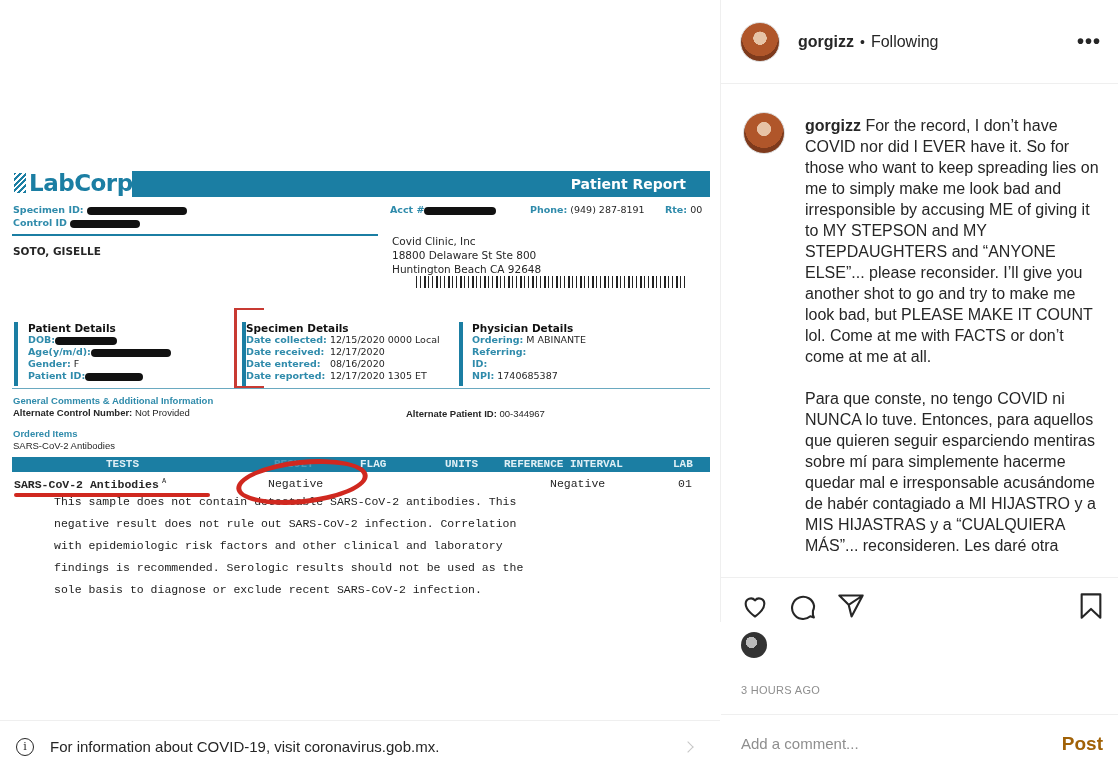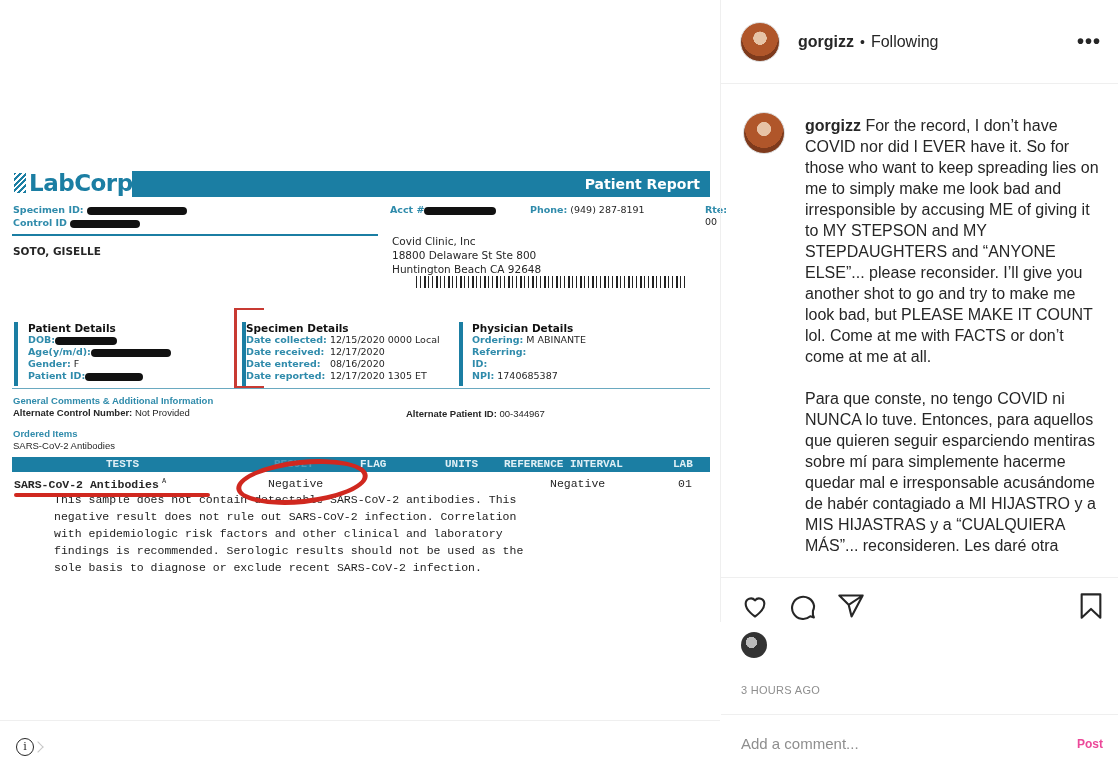--- a/index.html
+++ b/index.html
@@ -6,37 +6,37 @@
   html, body { width: 1118px; height: 772px; overflow: hidden; background: #fff; }
   body { font-family: "Liberation Sans", sans-serif; color: #262626; position: relative; }
 
   
   .media { position: absolute; left: 0; top: 0; width: 720px; height: 720px; background: #fff; }
   .doc { position: absolute; left: 12px; top: 168px; width: 698px; height: 400px; font-family: "DejaVu Sans", sans-serif; }
   .lc-logo { position: absolute; left: 2px; top: 2px; font-weight: bold; font-size: 23px; color: #1b7ea3; letter-spacing: -0.5px; display: flex; align-items: center; }
   .lc-logo .helix { display: inline-block; width: 12px; height: 20px; margin-right: 3px;
     background: repeating-linear-gradient(135deg, #1b7ea3 0 2px, #fff 2px 4px); }
   .pr-bar { position: absolute; left: 120px; top: 3px; width: 578px; height: 26px; background: #1b7ea3; color: #fff;
-    font-weight: bold; font-size: 14px; text-align: right; padding-right: 10px; line-height: 26px; }
+    font-weight: bold; font-size: 14px; text-align: right; padding-right: 24px; line-height: 26px; }
   .lbl { color: #2f8bab; font-weight: bold; }
   .small { font-size: 9.5px; line-height: 12px; }
   .redact { display: inline-block; background: #111; border-radius: 6px; height: 8px; vertical-align: middle; }
   .abs { position: absolute; }
   .hline { position: absolute; height: 2px; background: #1b7ea3; }
   .thinline { position: absolute; height: 1px; background: #6aa9c0; }
   .vbar { position: absolute; width: 4px; background: #1b7ea3; }
   .patient-name { font-weight: bold; font-size: 10.5px; }
   .barcode { position: absolute; left: 404px; top: 108px; width: 270px; height: 12px;
     background: repeating-linear-gradient(90deg, #222 0 1.5px, transparent 1.5px 4px, #222 4px 5px, transparent 5px 8px, #222 8px 10px, transparent 10px 12px); }
   .sec-title { font-weight: bold; font-size: 10.5px; color: #111; }
   .tbl-head { position: absolute; left: 0; top: 289px; width: 698px; height: 15px; background: #1b7ea3; color: #dfeff5;
     font-family: "Liberation Mono", monospace; font-weight: bold; font-size: 11px; line-height: 15px; }
   .tbl-head span { position: absolute; top: 0; }
   .result-row { position: absolute; left: 2px; top: 309px; font-family: "Liberation Mono", monospace; font-size: 11.5px; width: 696px; }
-  .note { position: absolute; left: 42px; top: 323px; font-family: "Liberation Mono", monospace; font-size: 11.5px; line-height: 17px; white-space: pre; color: #222; }
+  .note { position: absolute; left: 42px; top: 323px; font-family: "Liberation Mono", monospace; font-size: 11.5px; line-height: 22px; white-space: pre; color: #222; }
   .red-circle { position: absolute; left: 224px; top: 292px; width: 132px; height: 44px; border: 5px solid #d0281f; border-radius: 50%; transform: rotate(-6deg); }
   .red-underline { position: absolute; left: 2px; top: 325px; width: 196px; height: 4px; background: #d0281f; border-radius: 2px; }
   .red-bracket { position: absolute; left: 222px; top: 140px; width: 30px; height: 80px; border-left: 3px solid #c83a32; border-top: 2px solid #c83a32; border-bottom: 2px solid #c83a32; }
 
   .covid-bar { position: absolute; left: 0; top: 720px; width: 720px; height: 52px; border-top: 1px solid #efefef; display: flex; align-items: center; }
   .covid-bar .info-icon { width: 18px; height: 18px; border: 1.5px solid #262626; border-radius: 50%; margin-left: 16px; font-size: 11px; text-align: center; line-height: 15px; font-family: "DejaVu Serif", serif; }
   .covid-bar .txt { margin-left: 16px; font-size: 15px; color: #262626; flex: 1; }
   .covid-bar .chev { width: 8px; height: 8px; border-right: 1.5px solid #c7c7c7; border-top: 1.5px solid #c7c7c7; transform: rotate(45deg); margin-right: 28px; }
 
   
@@ -58,39 +58,39 @@
   .icon-btn { position: absolute; top: 14px; width: 28px; height: 28px; }
   .liked { position: absolute; left: 20px; top: 54px; display: flex; }
   .liked .mini { width: 26px; height: 26px; border-radius: 50%; background: radial-gradient(circle at 40% 40%, #bbb 0 25%, #333 26% 100%); margin-right: 8px; margin-top: 0px; }
   .liked .text { font-size: 16px; line-height: 21px; }
   .liked b { font-weight: bold; }
   .time { position: absolute; left: 20px; top: 106px; font-size: 11px; color: #8e8e8e; letter-spacing: 0.3px; }
 
   .comment-box { position: absolute; left: 0; top: 714px; width: 398px; height: 58px; border-top: 1px solid #efefef; display: flex; align-items: center; gap: 28px; }
   .comment-box input { border: none; outline: none; font-size: 15px; margin-left: 20px; flex: 1; font-family: "Liberation Sans", sans-serif; color: #262626; background: transparent; }
   .comment-box input::placeholder { color: #8e8e8e; }
-  .comment-box .post { margin-right: 16px; color: #ec4899; font-size: 12px; font-weight: bold; }
+  .comment-box .post { margin-right: 16px; color: #a16207; font-size: 19px; font-weight: bold; }
 </style>
 </head>
 <body>
 
 <div class="media">
   <div class="doc">
     <div class="lc-logo">
         <span class="helix"></span>
         <span>LabCorp</span>
       </div>
     <div class="pr-bar">Patient Report</div>
 
     <div class="abs small" style="left:1px;top:36px;"><span class="lbl">Specimen ID:</span> <span class="redact" style="width:100px"></span></div>
     <div class="abs small" style="left:1px;top:49px;"><span class="lbl">Control ID</span> <span class="redact" style="width:70px"></span></div>
 
     <div class="abs small" style="left:378px;top:36px;"><span class="lbl">Acct #</span><span class="redact" style="width:72px"></span></div>
     <div class="abs small" style="left:518px;top:36px;"><span class="lbl">Phone:</span> <span>(949) 287-8191</span></div>
-    <div class="abs small" style="left:653px;top:36px;margin-left:40px;"><span class="lbl">Rte:</span> <span>00</span></div>
+    <div class="abs small" style="left:653px;top:36px;"><span class="lbl">Rte:</span> <span>00</span></div>
 
     <div class="hline" style="left:0;top:66px;width:366px;"></div>
     <div class="abs patient-name" style="left:1px;top:77px;">SOTO, GISELLE</div>
 
     <div class="abs small" style="left:380px;top:66px;font-size:10.5px;line-height:14px;">
       <div>Covid Clinic, Inc</div>
       <div>18800 Delaware St Ste 800</div>
       <div>Huntington Beach CA 92648</div>
     </div>
     <div class="barcode"></div>
@@ -154,20 +154,21 @@
 with epidemiologic risk factors and other clinical and laboratory
 findings is recommended. Serologic results should not be used as the
 sole basis to diagnose or exclude recent SARS-CoV-2 infection.</div>
     <div class="red-underline"></div>
     <div class="red-circle"></div>
   </div>
 </div>
 
 <div class="covid-bar">
   <span class="info-icon">i</span>
+  <span class="txt">For information about COVID-19, visit coronavirus.gob.mx.</span>
   <span class="chev"></span>
 </div>
 
 <div class="side">
   <div class="hdr">
     <div class="avatar"></div>
     <span class="uname">gorgizz</span>
     <span class="dot">•</span>
     <span class="follow">Following</span>
     <span class="more">•••</span>

